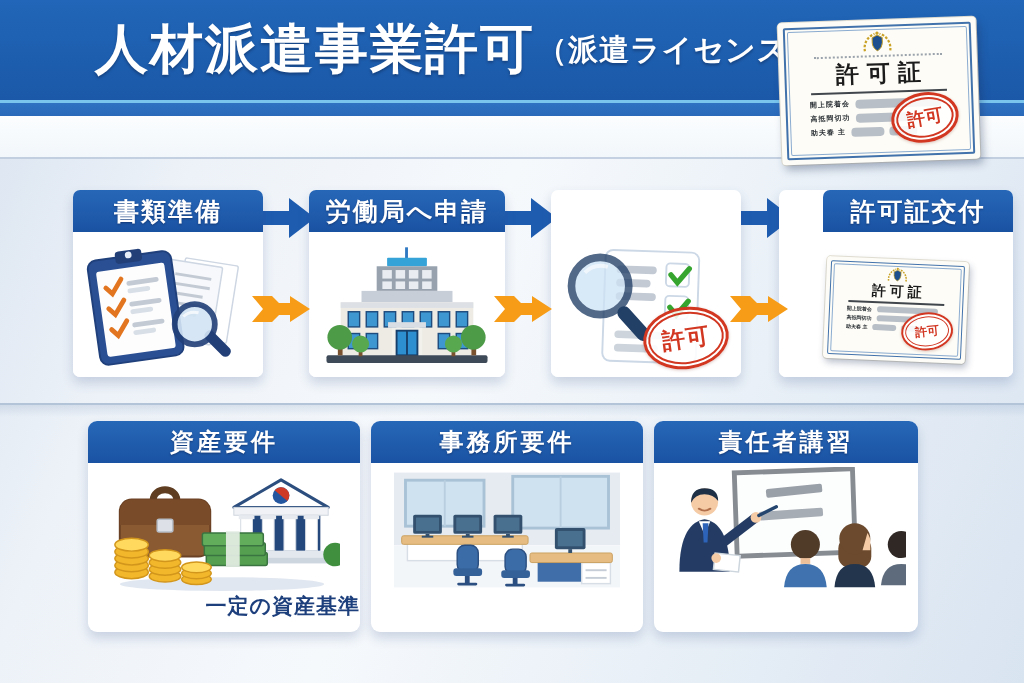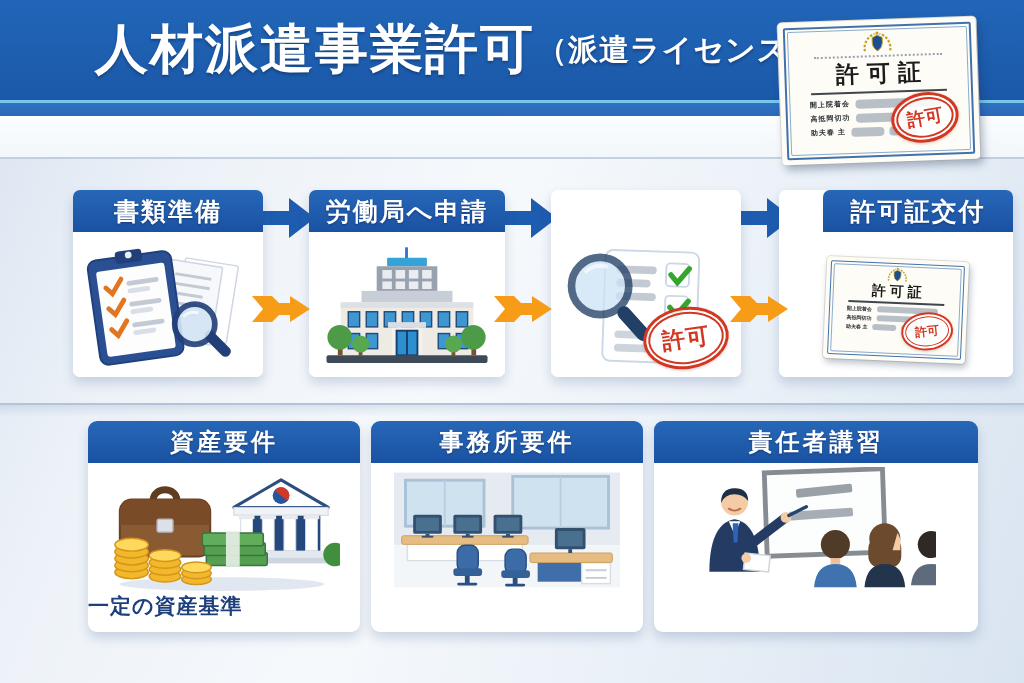--- a/index.html
+++ b/index.html
@@ -79,21 +79,21 @@
   
   .req{position:absolute;top:421px;height:211px;background:#fff;border-radius:9px;
     box-shadow:0 6px 12px rgba(40,70,130,.20);}
   .req-header{height:42px;border-radius:9px 9px 0 0;
     background:linear-gradient(180deg,#2767b8,#1a52a2);
     color:#fff;font-size:24px;font-weight:800;letter-spacing:3px;
     display:flex;align-items:center;justify-content:center;
     text-shadow:0 1px 2px rgba(0,0,30,.35);white-space:nowrap;}
   .req-body{position:absolute;top:46px;left:0;right:0;bottom:40px;
     display:flex;align-items:center;justify-content:center;}
-  .req-caption{position:absolute;bottom:12px;left:0;width:100%;text-align:left;
+  .req-caption{position:absolute;bottom:12px;left:0;width:100%;text-align:right;
     font-size:21px;font-weight:800;color:#1d3f7c;letter-spacing:1px;white-space:nowrap;}
 </style>
 </head>
 <body>
 
 <div class="stage">
 
   <div class="banner"></div>
   <div class="banner-line"></div>
   <div class="banner-strip"></div>
@@ -442,21 +442,21 @@
             <rect x="66" y="115" width="21" height="3" rx="1.5" fill="#2b4f80"></rect>
           <rect x="116" y="80" width="22" height="26" rx="8" fill="#3c6ca8" stroke="#2b4f80" stroke-width="1.5"></rect>
           <rect x="112" y="102" width="30" height="8" rx="3" fill="#356199"></rect>
           <rect x="124" y="110" width="5" height="7" fill="#2b4f80"></rect>
             <rect x="116" y="116" width="21" height="3" rx="1.5" fill="#2b4f80"></rect>
         </g>
       </svg>
     </div>
   </div>
 
-  <div class="req" style="left:654px;width:324px;">
+  <div class="req" style="left:654px;width:264px;">
     <div class="req-header">責任者講習</div>
     <div class="req-body">
       <svg width="240" height="126" viewBox="0 0 240 130">
         <g transform="translate(68,4) rotate(-2 60 40)">
           <rect x="0" y="0" width="122" height="86" fill="#fcfdfd" stroke="#878c92" stroke-width="5"></rect>
           <rect x="32" y="16" width="58" height="9" rx="2" fill="#9aa0a8" transform="rotate(-4 61 20)"></rect>
           <rect x="24" y="40" width="66" height="9" rx="2" fill="#a7adb4" transform="rotate(-2 57 44)"></rect>
         </g>
         <g transform="translate(2,12)">
           <path d="M8,96 C8,58 20,44 34,42 C48,44 60,58 60,96 Z" fill="#243c63"></path>

